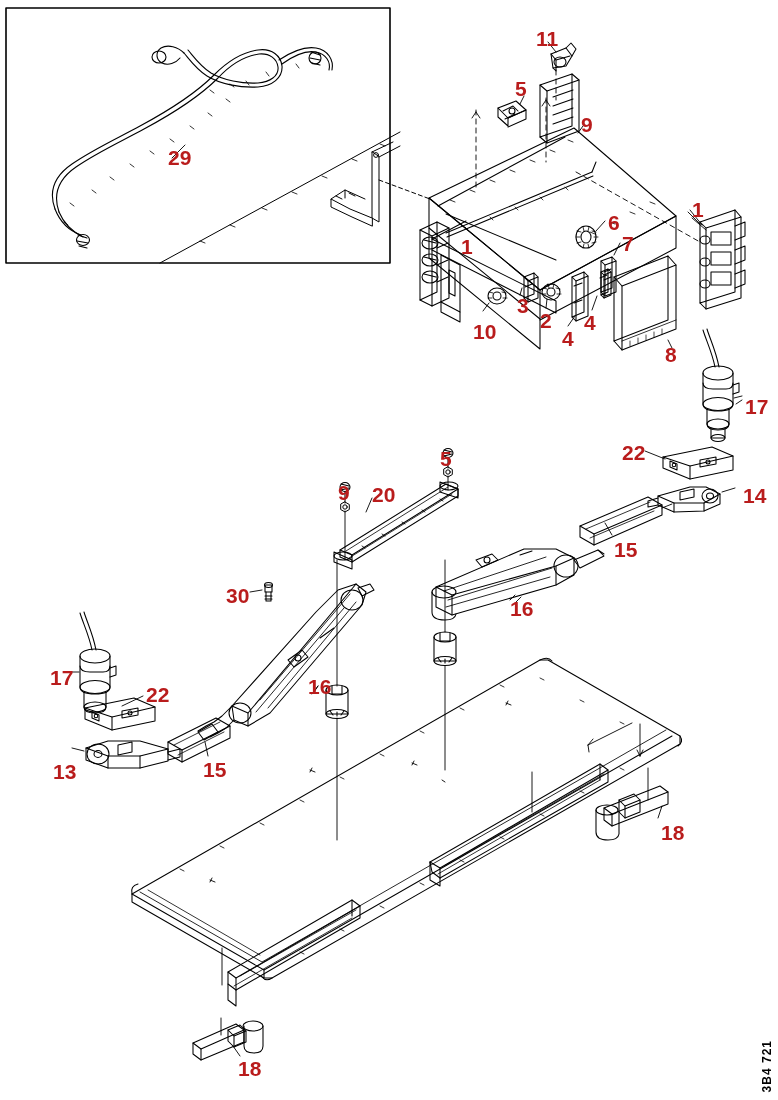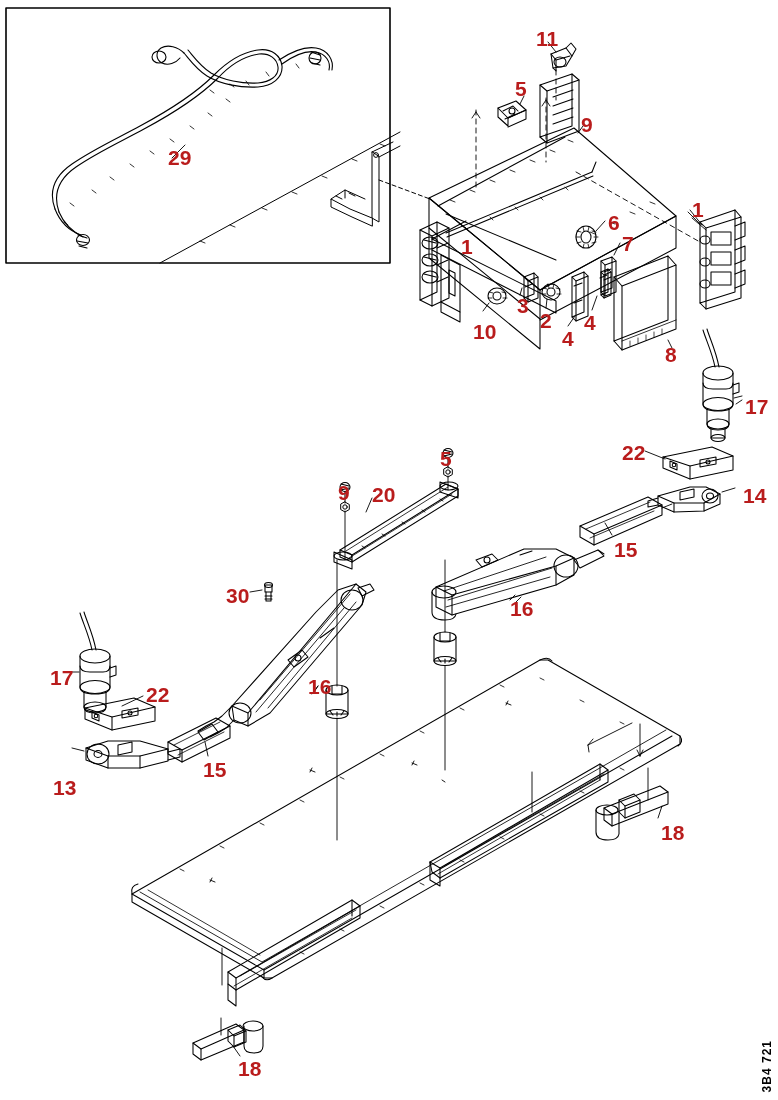--- a/index.html
+++ b/index.html
@@ -584,21 +584,21 @@
 <div class="lbl" style="left:440px;top:448px">5</div>
 <div class="lbl" style="left:372px;top:484px">20</div>
 <div class="lbl" style="left:338px;top:482px">9</div>
 
 <div class="lbl" style="left:614px;top:539px">15</div>
 <div class="lbl" style="left:510px;top:598px">16</div>
 
 <div class="lbl" style="left:226px;top:585px">30</div>
 <div class="lbl" style="left:50px;top:667px">17</div>
 <div class="lbl" style="left:146px;top:684px">22</div>
-<div class="lbl" style="left:53px;top:777px">13</div>
+<div class="lbl" style="left:53px;top:761px">13</div>
 <div class="lbl" style="left:203px;top:759px">15</div>
 <div class="lbl" style="left:308px;top:676px">16</div>
 
 <div class="lbl" style="left:661px;top:822px">18</div>
 <div class="lbl" style="left:238px;top:1058px">18</div>
 
 <div class="dwgcode">3B4 721</div>
 
 </div>
 

